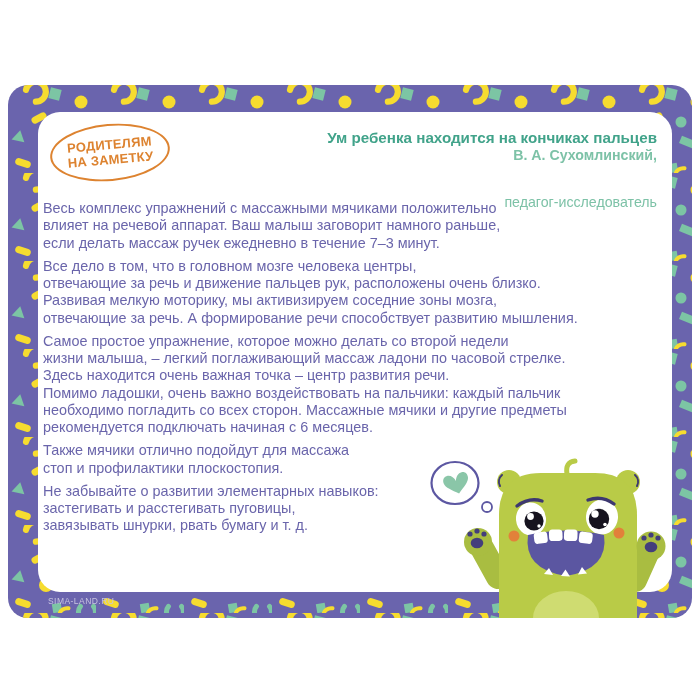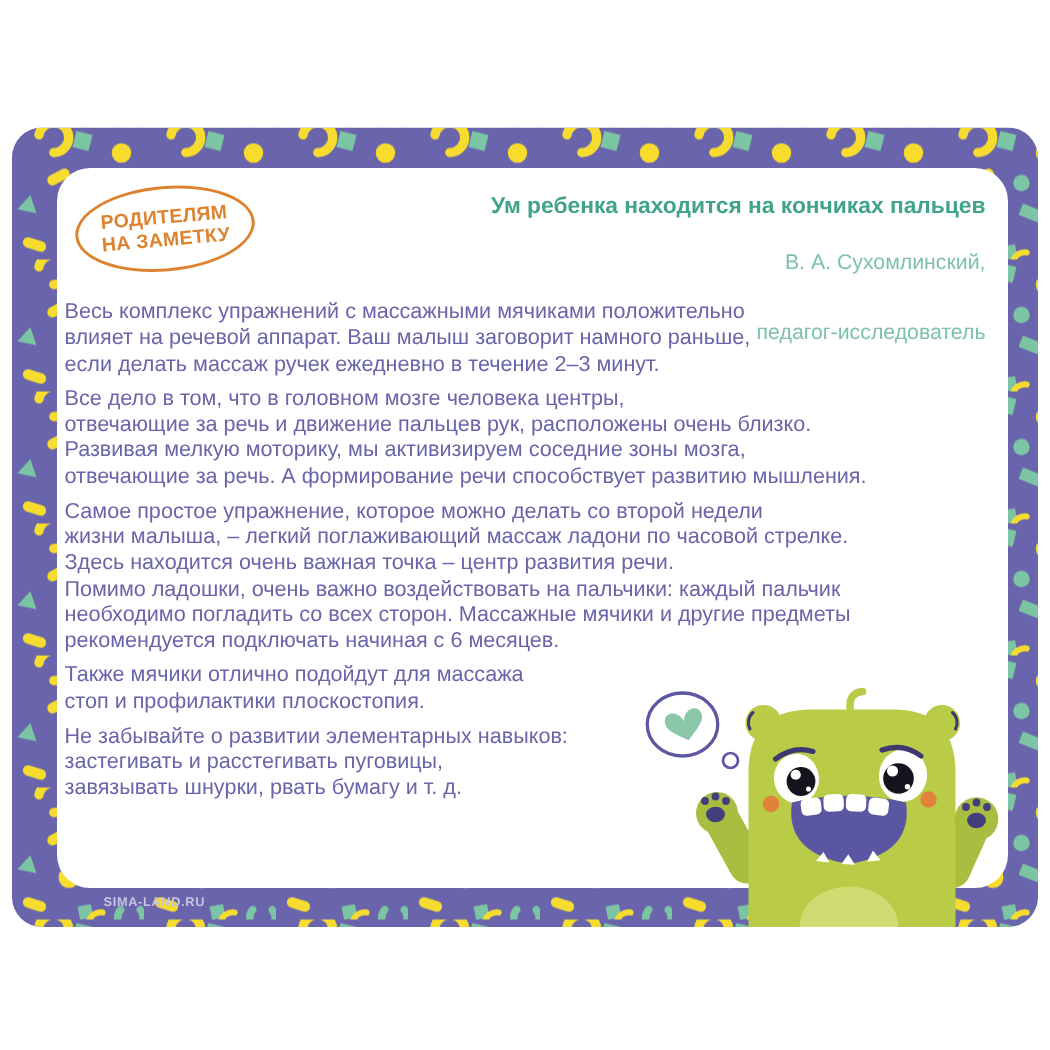--- a/index.html
+++ b/index.html
@@ -16,33 +16,33 @@
     position:absolute;left:50px;top:124px;width:116px;height:53px;
     border:2.5px solid #dd8330;border-radius:50%;
     transform:rotate(-5deg);
     display:flex;flex-direction:column;align-items:center;justify-content:center;
     color:#dd8330;font-weight:bold;font-size:13px;line-height:14.5px;
     letter-spacing:0.2px;text-align:center;
   }
 
   .header{position:absolute;right:43px;top:129px;text-align:right;}
   .title{margin:0;font-size:15.2px;font-weight:bold;color:#41a38a;line-height:18px;}
-  .attr-name{font-size:14.2px;color:#7dc2a7;line-height:16.5px;margin-top:20px;}
+  .attr-name{font-size:14.2px;color:#7dc2a7;line-height:16.5px;margin-top:0;font-weight:bold;}
   .attr-role{font-size:14.2px;color:#7dc2a7;line-height:16.5px;margin-top:30px;}
 
   .body-text{
     position:absolute;left:43px;top:200px;width:606px;
     color:#6a65ab;font-size:14.4px;line-height:17.25px;
   }
   .body-text p{margin:0 0 6px 0;white-space:pre-line;}
   .body-text p.warning{color:#e2852e;}
 
   .brand{
     position:absolute;left:48px;top:596px;
-    font-size:8.5px;font-weight:bold;letter-spacing:0.45px;color:#c7c3e0;margin-left:21px;
+    font-size:8.5px;font-weight:normal;letter-spacing:0.45px;color:#c7c3e0;
   }
 </style>
 </head>
 <body>
 
 <div class="page">
   <div class="card">
 
     <svg class="frame-svg" width="684" height="533" viewBox="0 0 684 533">
       <defs>
@@ -155,21 +155,21 @@
 
   <div class="header">
     <div class="title">Ум ребенка находится на кончиках пальцев</div>
     <div class="attr-name">В. А. Сухомлинский,</div>
     <div class="attr-role">педагог-исследователь</div>
   </div>
 
   <div class="body-text">
     <p>Весь комплекс упражнений с массажными мячиками положительно
 влияет на речевой аппарат. Ваш малыш заговорит намного раньше,
-если делать массаж ручек ежедневно в течение 2–3 минут.</p>
+если делать массаж ручек ежедневно в течение 7–3 минут.</p>
     <p>Все дело в том, что в головном мозге человека центры,
 отвечающие за речь и движение пальцев рук, расположены очень близко.
 Развивая мелкую моторику, мы активизируем соседние зоны мозга,
 отвечающие за речь. А формирование речи способствует развитию мышления.</p>
     <p>Самое простое упражнение, которое можно делать со второй недели
 жизни малыша, – легкий поглаживающий массаж ладони по часовой стрелке.
 Здесь находится очень важная точка – центр развития речи.
 Помимо ладошки, очень важно воздействовать на пальчики: каждый пальчик
 необходимо погладить со всех сторон. Массажные мячики и другие предметы
 рекомендуется подключать начиная с 6 месяцев.</p>

